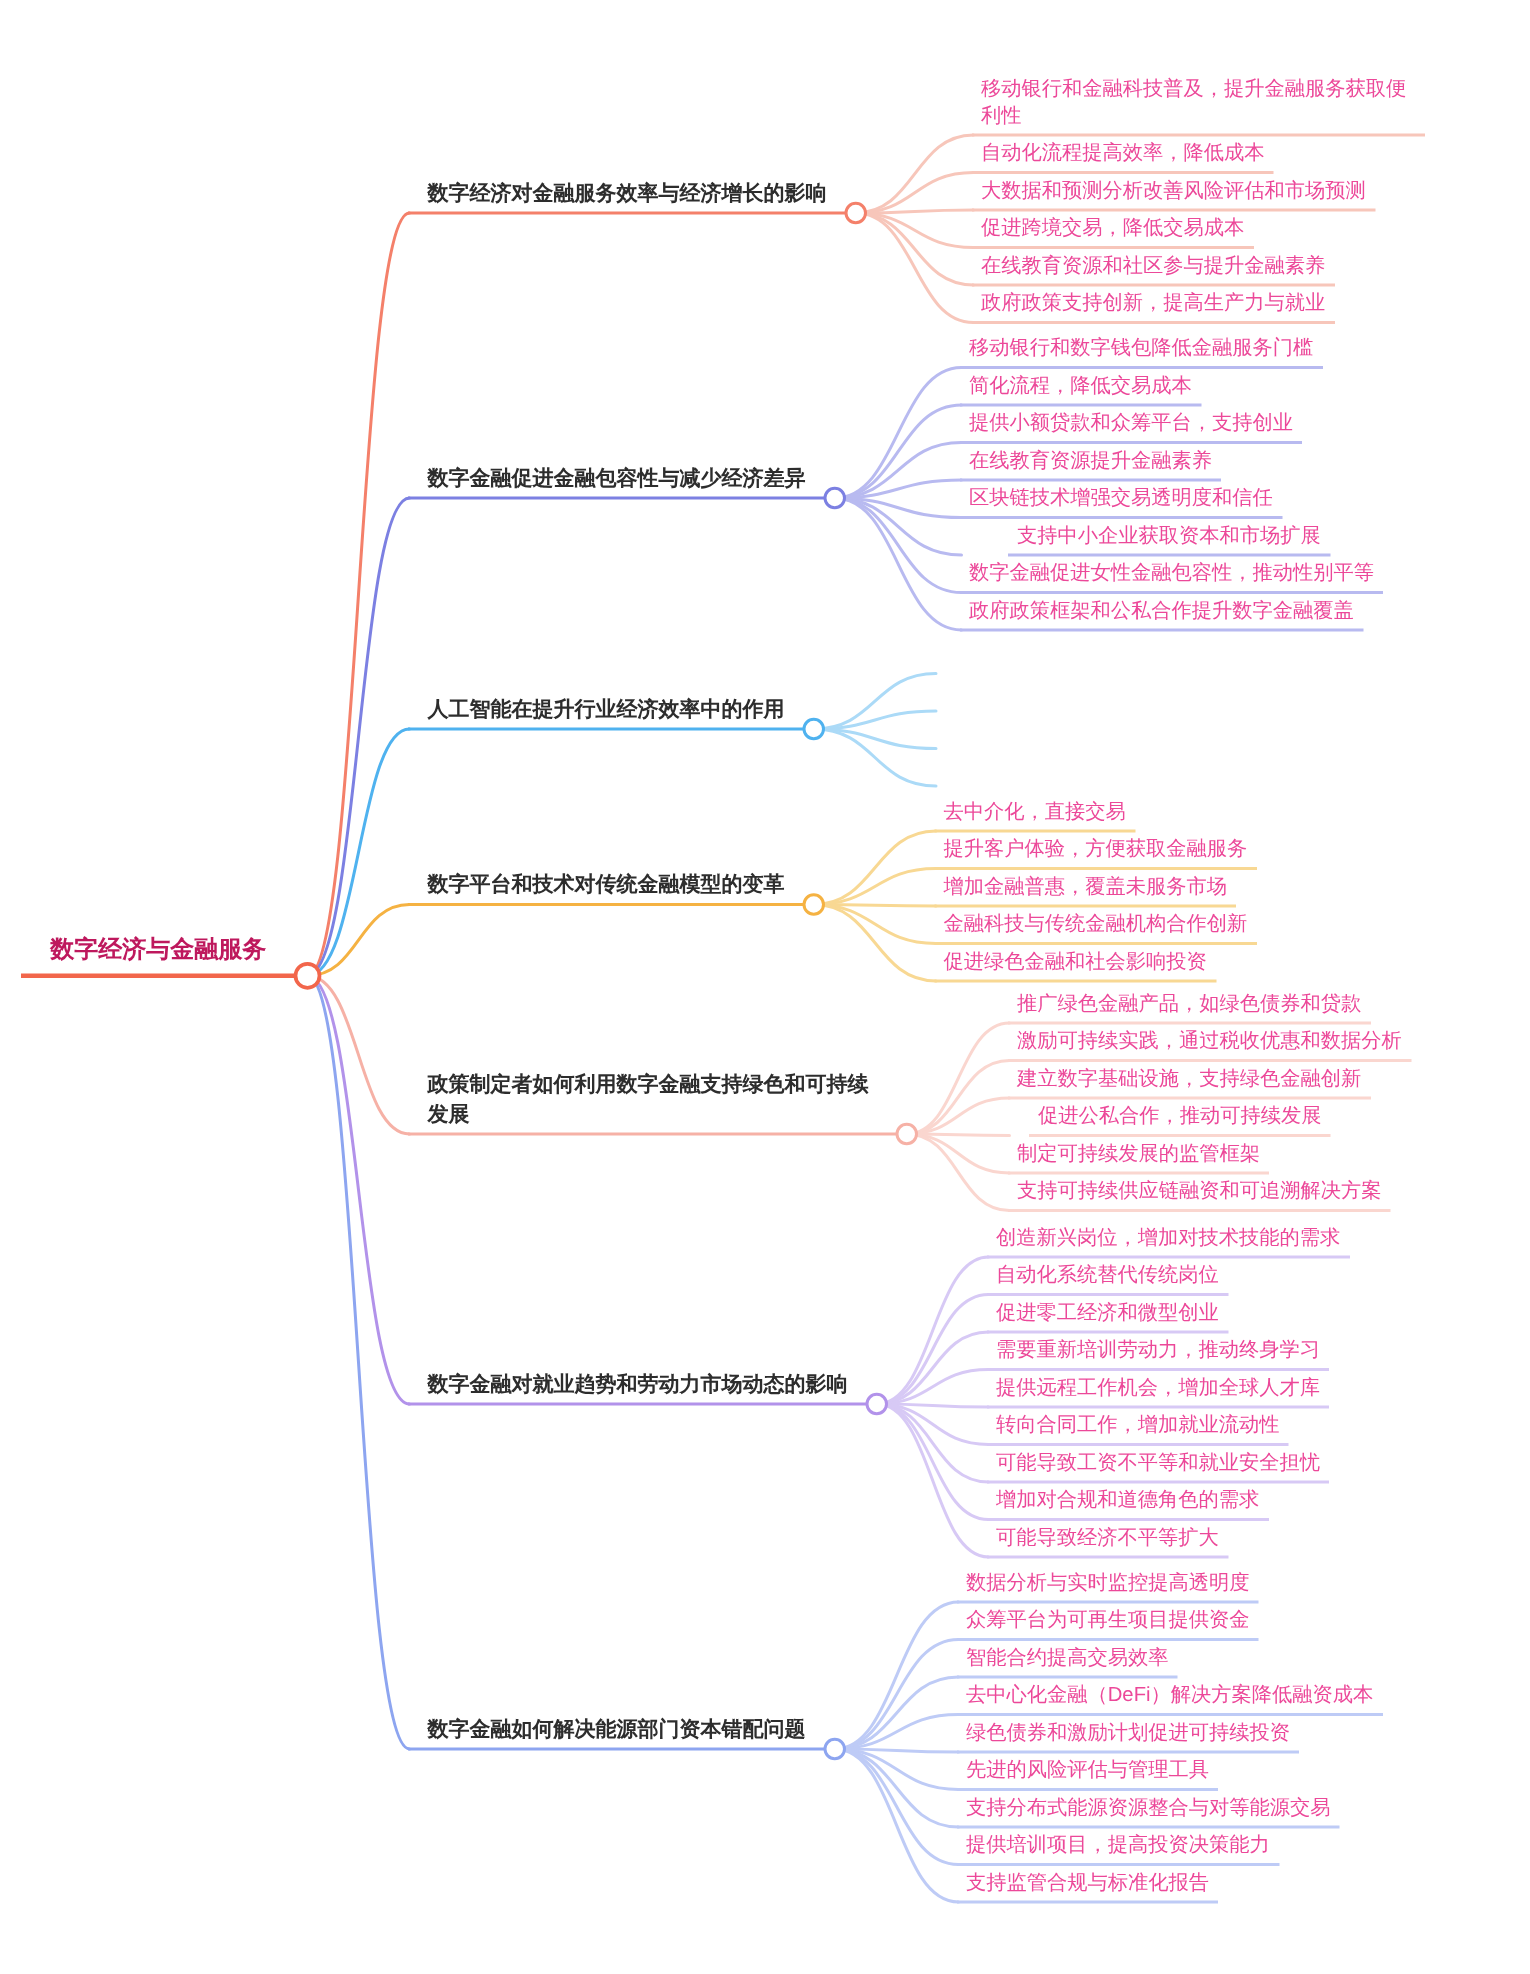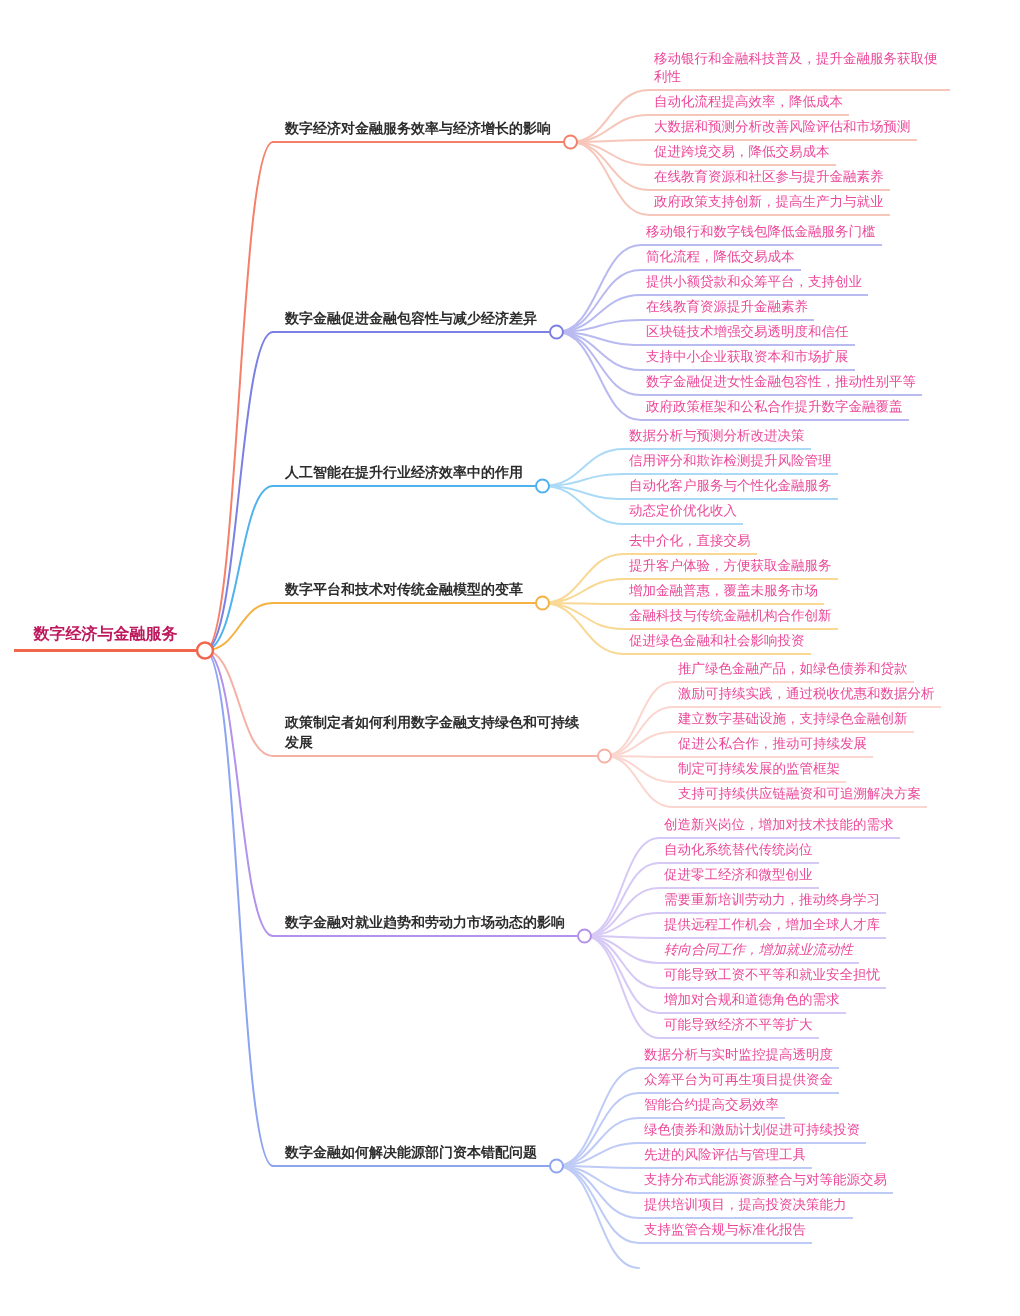--- a/index.html
+++ b/index.html
@@ -105,64 +105,59 @@
       <div class="leaf" style="border-bottom-color: rgb(247, 198, 186);">在线教育资源和社区参与提升金融素养</div>
       <div class="leaf" style="border-bottom-color: rgb(247, 198, 186);">政府政策支持创新，提高生产力与就业</div>
     </div>
     <div class="branch-title" style="border-bottom-color: rgb(124, 128, 226); bottom: 983px;">数字金融促进金融包容性与减少经济差异</div>
     <div class="leaf-group" style="left: 640px; top: 223px;">
       <div class="leaf" style="border-bottom-color: rgb(184, 186, 240);">移动银行和数字钱包降低金融服务门槛</div>
       <div class="leaf" style="border-bottom-color: rgb(184, 186, 240);">简化流程，降低交易成本</div>
       <div class="leaf" style="border-bottom-color: rgb(184, 186, 240);">提供小额贷款和众筹平台，支持创业</div>
       <div class="leaf" style="border-bottom-color: rgb(184, 186, 240);">在线教育资源提升金融素养</div>
       <div class="leaf" style="border-bottom-color: rgb(184, 186, 240);">区块链技术增强交易透明度和信任</div>
-      <div class="leaf" style="border-bottom-color: rgb(184, 186, 240);">支持中小企业获取资本和市场扩展</div>
+      <div class="leaf" style="border-bottom-color: rgb(184, 186, 240); margin-left: 32px;">支持中小企业获取资本和市场扩展</div>
       <div class="leaf" style="border-bottom-color: rgb(184, 186, 240);">数字金融促进女性金融包容性，推动性别平等</div>
       <div class="leaf" style="border-bottom-color: rgb(184, 186, 240);">政府政策框架和公私合作提升数字金融覆盖</div>
     </div>
     <div class="branch-title" style="border-bottom-color: rgb(79, 178, 239); bottom: 829px;">人工智能在提升行业经济效率中的作用</div>
-    <div class="leaf-group" style="left: 623px; top: 427px;">
-      <div class="leaf" style="border-bottom-color: rgb(171, 218, 247);">数据分析与预测分析改进决策</div>
-      <div class="leaf" style="border-bottom-color: rgb(171, 218, 247);">信用评分和欺诈检测提升风险管理</div>
-      <div class="leaf" style="border-bottom-color: rgb(171, 218, 247);">自动化客户服务与个性化金融服务</div>
-      <div class="leaf" style="border-bottom-color: rgb(171, 218, 247);">动态定价优化收入</div>
-    </div>
     <div class="branch-title" style="border-bottom-color: rgb(245, 178, 66); bottom: 712px;">数字平台和技术对传统金融模型的变革</div>
     <div class="leaf-group" style="left: 623px; top: 532px;">
       <div class="leaf" style="border-bottom-color: rgb(248, 216, 147);">去中介化，直接交易</div>
       <div class="leaf" style="border-bottom-color: rgb(248, 216, 147);">提升客户体验，方便获取金融服务</div>
       <div class="leaf" style="border-bottom-color: rgb(248, 216, 147);">增加金融普惠，覆盖未服务市场</div>
       <div class="leaf" style="border-bottom-color: rgb(248, 216, 147);">金融科技与传统金融机构合作创新</div>
       <div class="leaf" style="border-bottom-color: rgb(248, 216, 147);">促进绿色金融和社会影响投资</div>
     </div>
     <div class="branch-title" style="border-bottom-color: rgb(246, 177, 166); bottom: 559px;">政策制定者如何利用数字金融支持绿色和可持续发展</div>
     <div class="leaf-group" style="left: 672px; top: 660px;">
       <div class="leaf" style="border-bottom-color: rgb(250, 214, 207);">推广绿色金融产品，如绿色债券和贷款</div>
       <div class="leaf" style="border-bottom-color: rgb(250, 214, 207);">激励可持续实践，通过税收优惠和数据分析</div>
       <div class="leaf" style="border-bottom-color: rgb(250, 214, 207);">建立数字基础设施，支持绿色金融创新</div>
-      <div class="leaf" style="border-bottom-color: rgb(250, 214, 207);">促进公私合作，推动可持续发展</div>
+      <div class="leaf" style="border-bottom-color: rgb(250, 214, 207); margin-left: 14px;">促进公私合作，推动可持续发展</div>
       <div class="leaf" style="border-bottom-color: rgb(250, 214, 207);">制定可持续发展的监管框架</div>
       <div class="leaf" style="border-bottom-color: rgb(250, 214, 207);">支持可持续供应链融资和可追溯解决方案</div>
     </div>
     <div class="branch-title" style="border-bottom-color: rgb(178, 146, 234); bottom: 379px;">数字金融对就业趋势和劳动力市场动态的影响</div>
     <div class="leaf-group" style="left: 658px; top: 816px;">
       <div class="leaf" style="border-bottom-color: rgb(215, 201, 245);">创造新兴岗位，增加对技术技能的需求</div>
       <div class="leaf" style="border-bottom-color: rgb(215, 201, 245);">自动化系统替代传统岗位</div>
       <div class="leaf" style="border-bottom-color: rgb(215, 201, 245);">促进零工经济和微型创业</div>
       <div class="leaf" style="border-bottom-color: rgb(215, 201, 245);">需要重新培训劳动力，推动终身学习</div>
       <div class="leaf" style="border-bottom-color: rgb(215, 201, 245);">提供远程工作机会，增加全球人才库</div>
-      <div class="leaf" style="border-bottom-color: rgb(215, 201, 245); font-style: italic;">转向合同工作，增加就业流动性</div>
+      <div class="leaf" style="border-bottom-color: rgb(215, 201, 245);">转向合同工作，增加就业流动性</div>
       <div class="leaf" style="border-bottom-color: rgb(215, 201, 245);">可能导致工资不平等和就业安全担忧</div>
       <div class="leaf" style="border-bottom-color: rgb(215, 201, 245);">增加对合规和道德角色的需求</div>
       <div class="leaf" style="border-bottom-color: rgb(215, 201, 245);">可能导致经济不平等扩大</div>
     </div>
     <div class="branch-title" style="border-bottom-color: rgb(141, 165, 240); bottom: 149px;">数字金融如何解决能源部门资本错配问题</div>
     <div class="leaf-group" style="left: 638px; top: 1046px;">
       <div class="leaf" style="border-bottom-color: rgb(190, 203, 246);">数据分析与实时监控提高透明度</div>
       <div class="leaf" style="border-bottom-color: rgb(190, 203, 246);">众筹平台为可再生项目提供资金</div>
       <div class="leaf" style="border-bottom-color: rgb(190, 203, 246);">智能合约提高交易效率</div>
+      <div class="leaf" style="border-bottom-color: rgb(190, 203, 246);">去中心化金融（DeFi）解决方案降低融资成本</div>
       <div class="leaf" style="border-bottom-color: rgb(190, 203, 246);">绿色债券和激励计划促进可持续投资</div>
       <div class="leaf" style="border-bottom-color: rgb(190, 203, 246);">先进的风险评估与管理工具</div>
       <div class="leaf" style="border-bottom-color: rgb(190, 203, 246);">支持分布式能源资源整合与对等能源交易</div>
       <div class="leaf" style="border-bottom-color: rgb(190, 203, 246);">提供培训项目，提高投资决策能力</div>
       <div class="leaf" style="border-bottom-color: rgb(190, 203, 246);">支持监管合规与标准化报告</div>
     </div>
   </div>
 
 </body></html>

